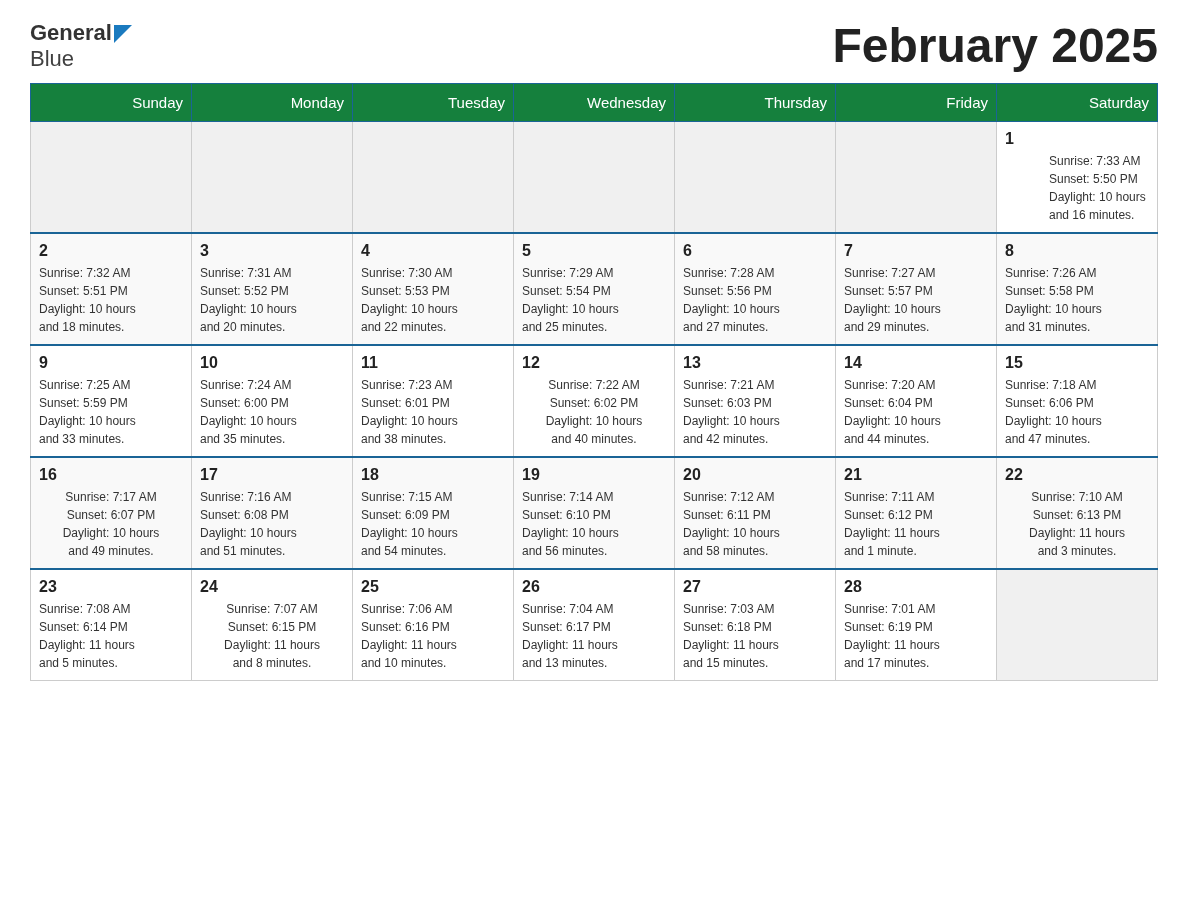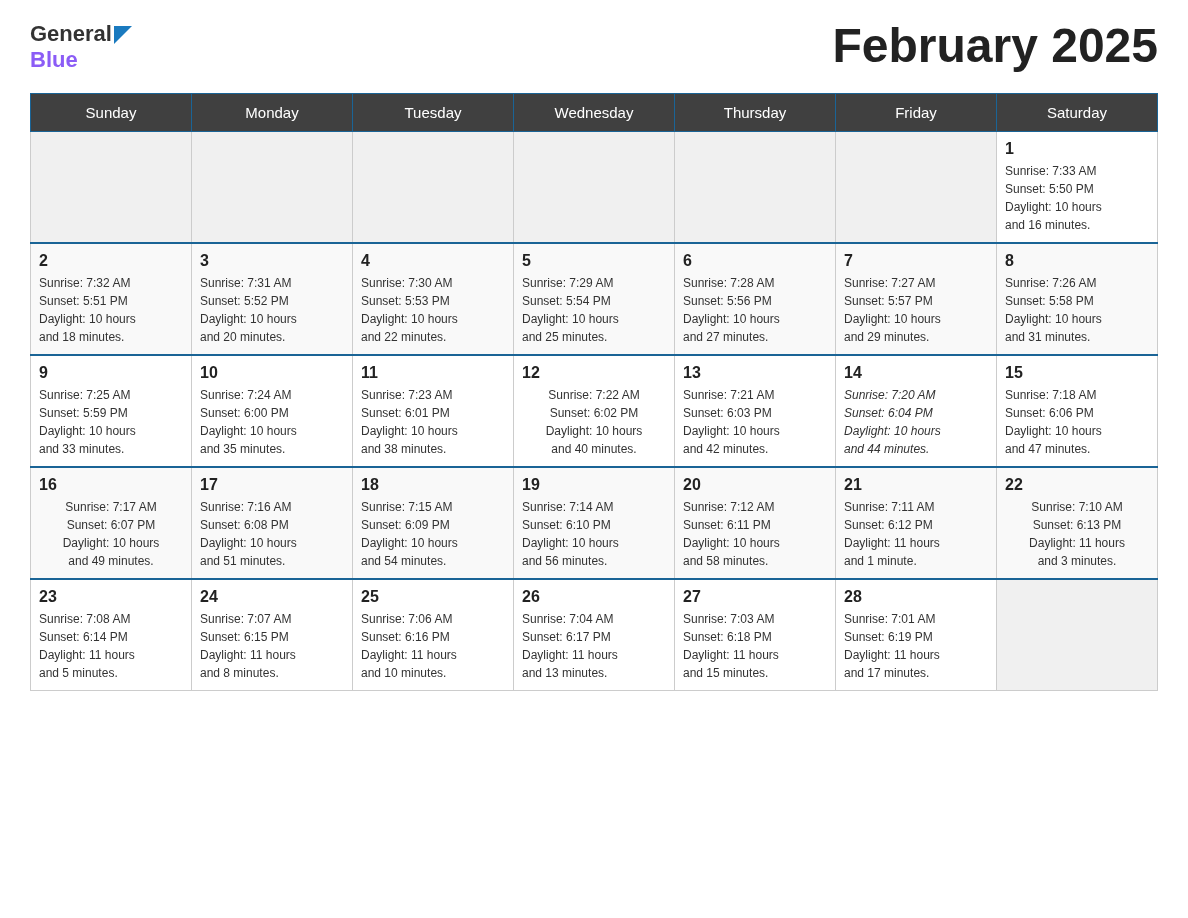--- a/index.html
+++ b/index.html
@@ -6,37 +6,37 @@
     body {
       font-family: Arial, sans-serif;
       background: #fff;
       padding: 20px 30px;
       width: 1188px;
       min-height: 918px;
     }
     .header {
       display: flex;
       justify-content: space-between;
-      align-items: flex-end;
-      margin-bottom: 20px;
+      align-items: center;
+      margin-bottom: 10px;
     }
     .logo {
       display: flex;
       align-items: center;
       gap: 4px;
     }
     .logo-text-general {
       font-size: 22px;
       font-weight: bold;
       color: #333;
     }
     .logo-text-blue {
       font-size: 22px;
-      font-weight: bold;
-      color: #8b5cf6;
+      font-weight: normal;
+      color: #404040;
     }
     .title-section {
       text-align: right;
     }
     .month-title {
       font-size: 48px;
       font-weight: bold;
       color: #222;
       line-height: 1.1;
     }
@@ -44,26 +44,26 @@
       font-size: 20px;
       color: #444;
       margin-top: 4px;
     }
     .calendar {
       width: 100%;
       border-collapse: collapse;
       margin-top: 10px;
     }
     .calendar th {
-      background-color: #404040;
+      background-color: #15803d;
       color: #fff;
       font-size: 15px;
       font-weight: normal;
       padding: 10px 8px;
-      text-align: center;
+      text-align: right;
       border: 1px solid #1a6496;
     }
     .calendar td {
       vertical-align: top;
       padding: 8px;
       border: 1px solid #ccc;
       width: calc(100% / 7);
       min-height: 110px;
       font-size: 12.5px;
       color: #333;
@@ -126,21 +126,21 @@
   <tbody id="calendar-body">
   <tr>
         <td class="empty-cell"></td>
         <td class="empty-cell"></td>
         <td class="empty-cell"></td>
         <td class="empty-cell"></td>
         <td class="empty-cell"></td>
         <td class="empty-cell"></td>
         <td>
           <span class="day-number">1</span>
-          <div class="day-info" style="white-space: pre-line;">Sunrise: 7:33 AM
+          <div class="day-info" style="white-space: pre-line; margin-left: 44px;">Sunrise: 7:33 AM
 Sunset: 5:50 PM
 Daylight: 10 hours
 and 16 minutes.</div>
         </td>
       </tr>
       <tr class="row-border-top">
         <td>
           <span class="day-number">2</span>
           <div class="day-info" style="white-space: pre-line;">Sunrise: 7:32 AM
 Sunset: 5:51 PM
@@ -221,21 +221,21 @@
         </td>
         <td>
           <span class="day-number">13</span>
           <div class="day-info" style="white-space: pre-line;">Sunrise: 7:21 AM
 Sunset: 6:03 PM
 Daylight: 10 hours
 and 42 minutes.</div>
         </td>
         <td>
           <span class="day-number">14</span>
-          <div class="day-info" style="white-space: pre-line; font-style: italic;">Sunrise: 7:20 AM
+          <div class="day-info" style="white-space: pre-line;">Sunrise: 7:20 AM
 Sunset: 6:04 PM
 Daylight: 10 hours
 and 44 minutes.</div>
         </td>
         <td>
           <span class="day-number">15</span>
           <div class="day-info" style="white-space: pre-line;">Sunrise: 7:18 AM
 Sunset: 6:06 PM
 Daylight: 10 hours
 and 47 minutes.</div>
@@ -295,21 +295,21 @@
       <tr class="row-border-top">
         <td>
           <span class="day-number">23</span>
           <div class="day-info" style="white-space: pre-line;">Sunrise: 7:08 AM
 Sunset: 6:14 PM
 Daylight: 11 hours
 and 5 minutes.</div>
         </td>
         <td>
           <span class="day-number">24</span>
-          <div class="day-info" style="white-space: pre-line;">Sunrise: 7:07 AM
+          <div class="day-info" style="white-space: pre-line; text-align: center;">Sunrise: 7:07 AM
 Sunset: 6:15 PM
 Daylight: 11 hours
 and 8 minutes.</div>
         </td>
         <td>
           <span class="day-number">25</span>
           <div class="day-info" style="white-space: pre-line;">Sunrise: 7:06 AM
 Sunset: 6:16 PM
 Daylight: 11 hours
 and 10 minutes.</div>

